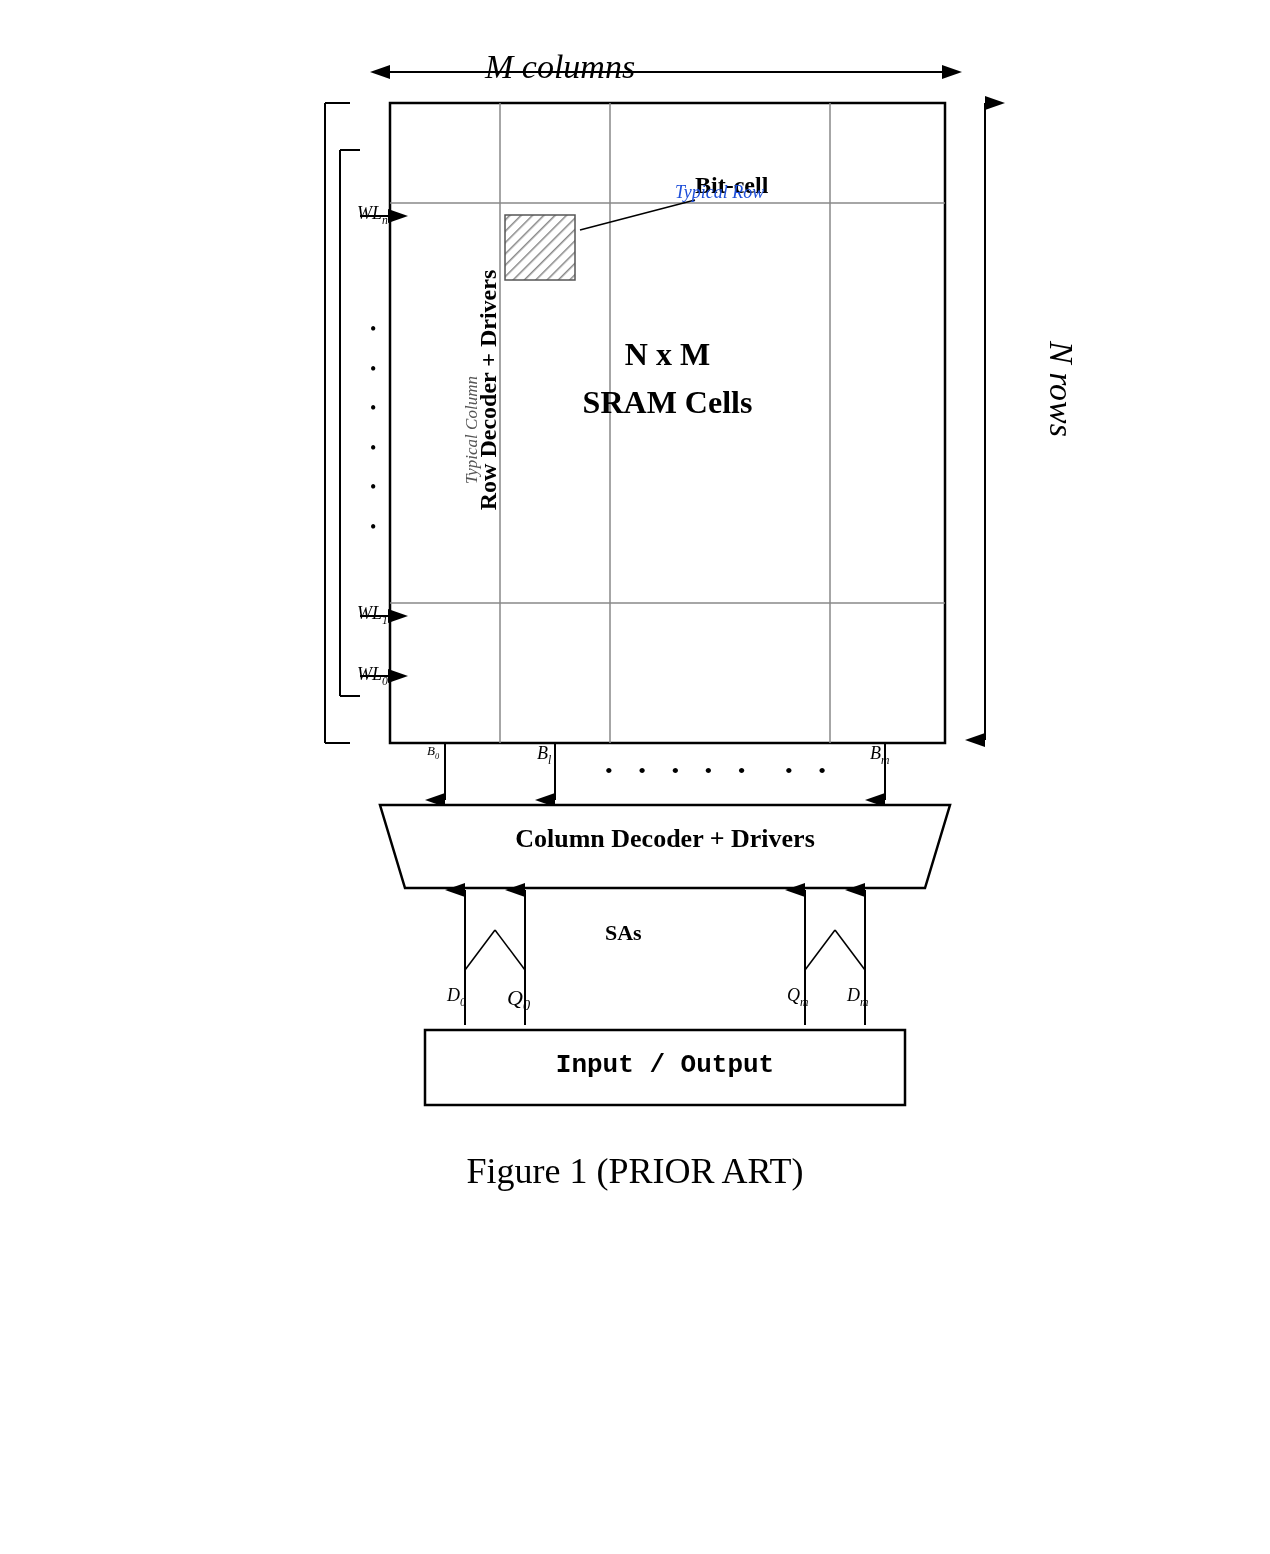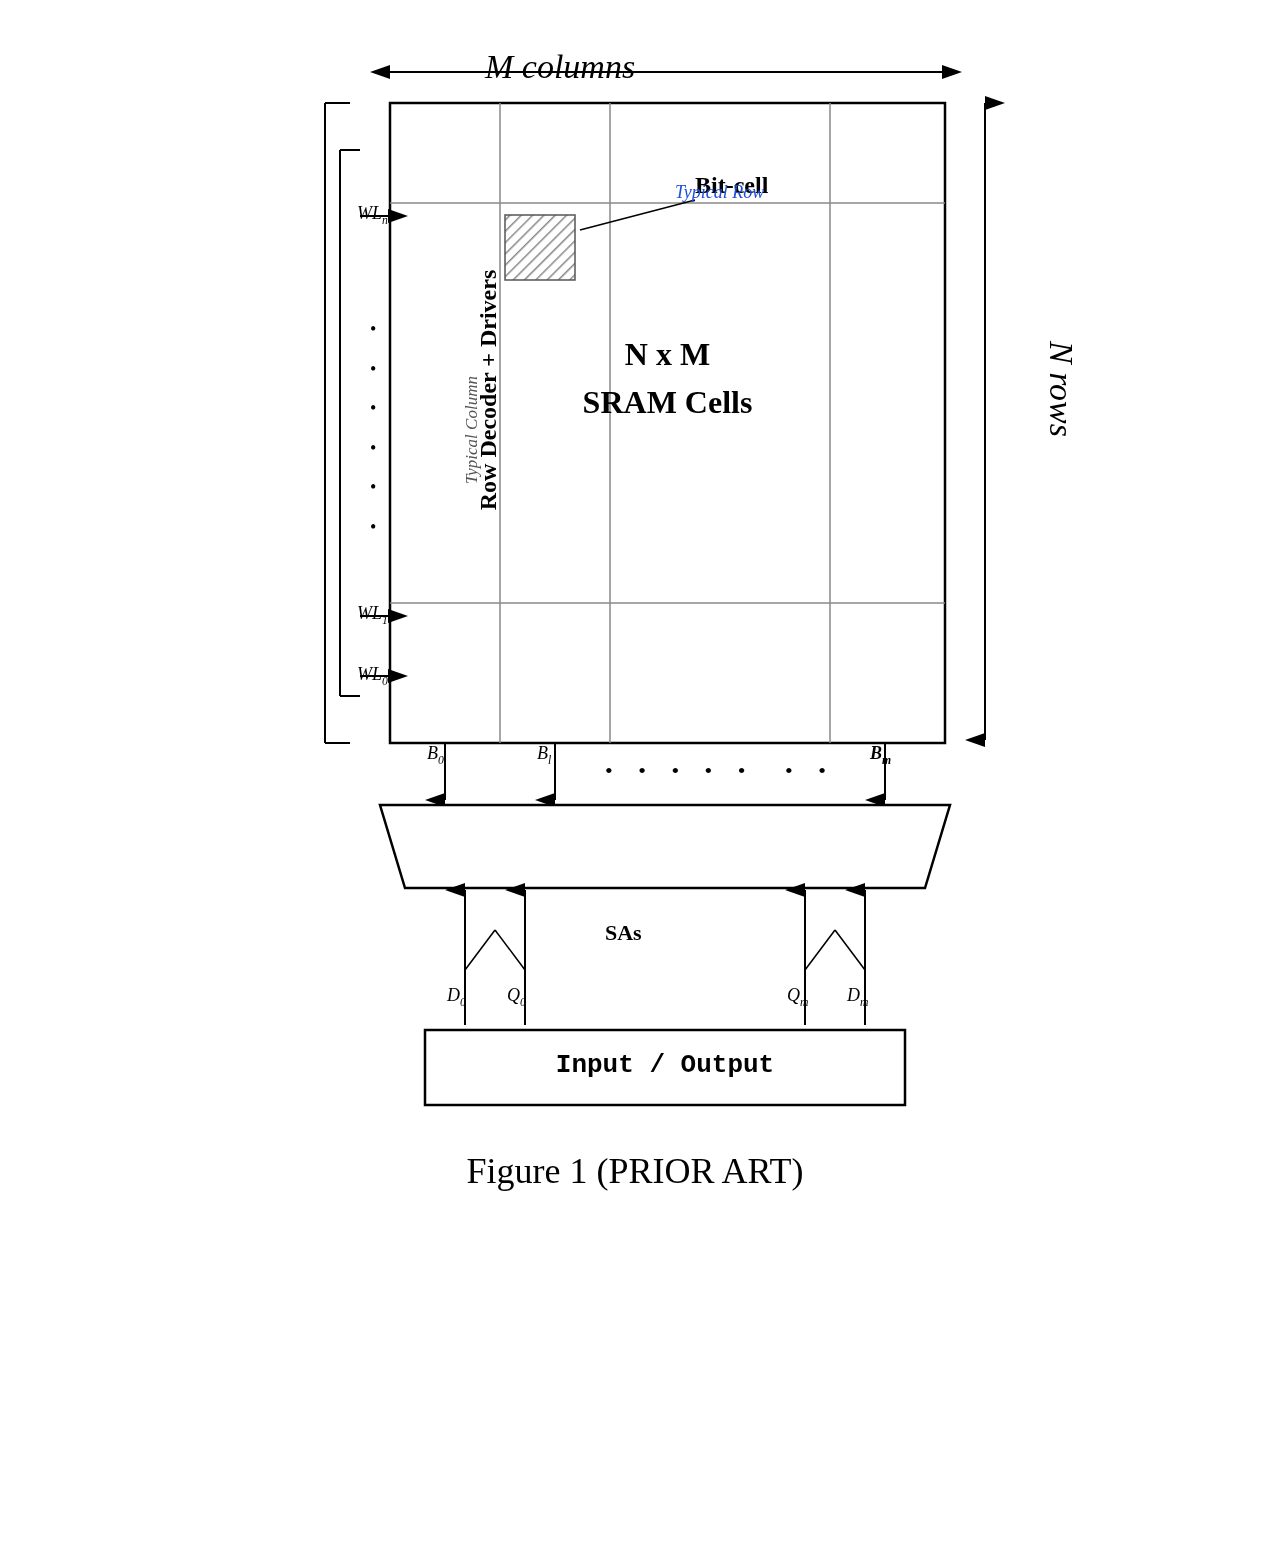--- a/index.html
+++ b/index.html
@@ -146,35 +146,36 @@
 
   <div style="position:absolute; top:280px; left:185px; font-size:18px; line-height:2.2;">
     <div>•</div>
     <div>•</div>
     <div>•</div>
     <div>•</div>
     <div>•</div>
     <div>•</div>
   </div>
 
-  <div style="position:absolute; top:713px; left:242px; font-style:italic; font-size:18px;">B<sub>0</sub></div>
+  <div style="position:absolute; top:713px; left:242px; font-style:italic; font-size:13px;">B<sub>0</sub></div>
 
   <div style="position:absolute; top:713px; left:352px; font-style:italic; font-size:18px;">B<sub>l</sub></div>
 
   <div style="position:absolute; top:728px; left:420px; font-size:22px; letter-spacing:10px;">• • • • •</div>
   <div style="position:absolute; top:728px; left:600px; font-size:22px; letter-spacing:10px;">• •</div>
 
-  <div style="position:absolute; top:713px; left:685px; font-style:italic; font-size:18px;font-weight:bold;">B<sub>m</sub></div>
+  <div style="position:absolute; top:713px; left:685px; font-style:italic; font-size:18px;">B<sub>m</sub></div>
 
+  <div style="position:absolute; top:794px; left:195px; width:570px; text-align:center; font-size:26px; font-weight:bold;">Column Decoder + Drivers</div>
 
   <div style="position:absolute; top:890px; left:420px; font-size:22px; font-weight:bold;">SAs</div>
 
   <div style="position:absolute; top:955px; left:262px; font-style:italic; font-size:18px;">D<sub>0</sub></div>
 
-  <div style="position:absolute; top:955px; left:322px; font-style:italic; font-size:18px;">Q<sub>0</sub></div>
+  <div style="position:absolute; top:955px; left:322px; font-style:italic; font-size:22px;">Q<sub>0</sub></div>
 
   <div style="position:absolute; top:955px; left:602px; font-style:italic; font-size:18px;">Q<sub>m</sub></div>
 
   <div style="position:absolute; top:955px; left:662px; font-style:italic; font-size:18px;">D<sub>m</sub></div>
 
   <div style="position:absolute; top:1020px; left:240px; width:480px; text-align:center; font-size:26px; font-weight:bold;font-family:Liberation Mono, monospace;">Input / Output</div>
 
   <div style="position:absolute; top:1120px; left:50%; transform:translateX(-50%); font-size:36px; white-space:nowrap;">Figure 1 (PRIOR ART)</div>
 
 </div>

